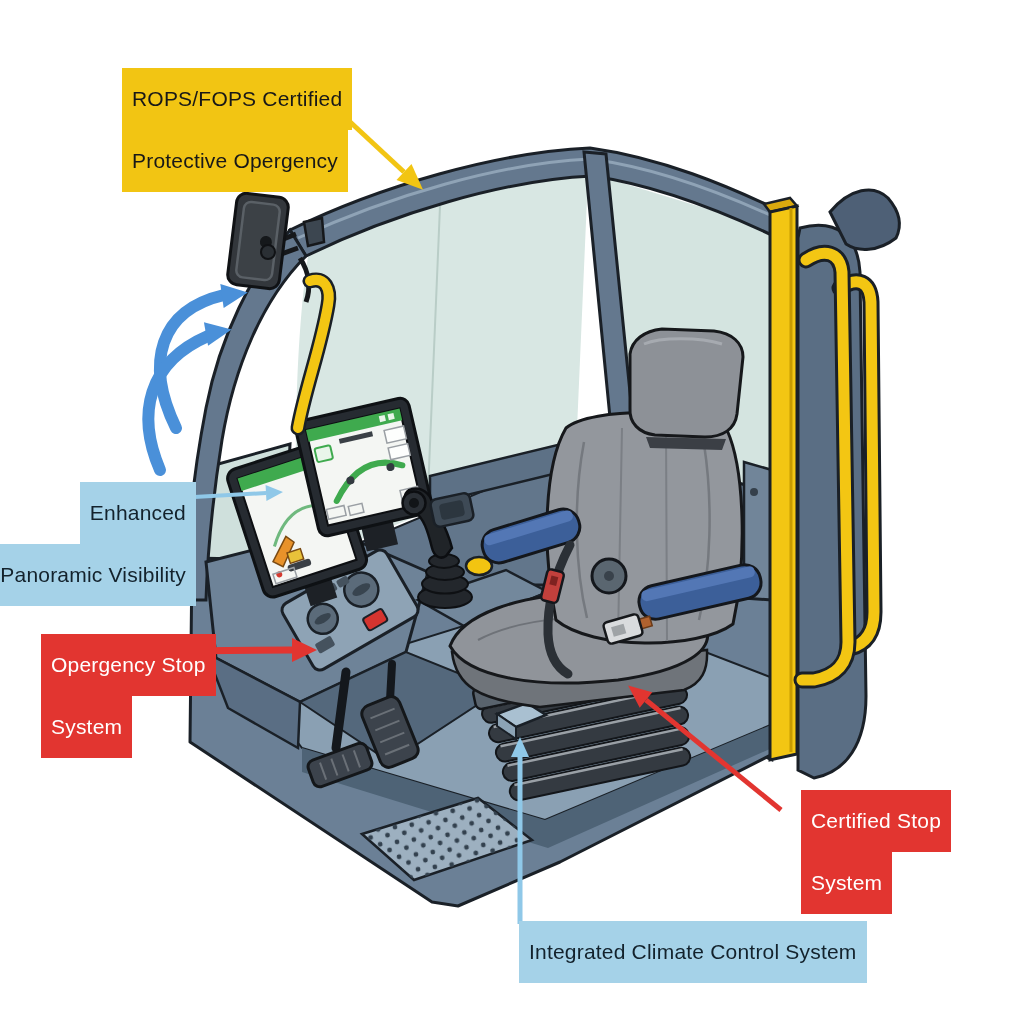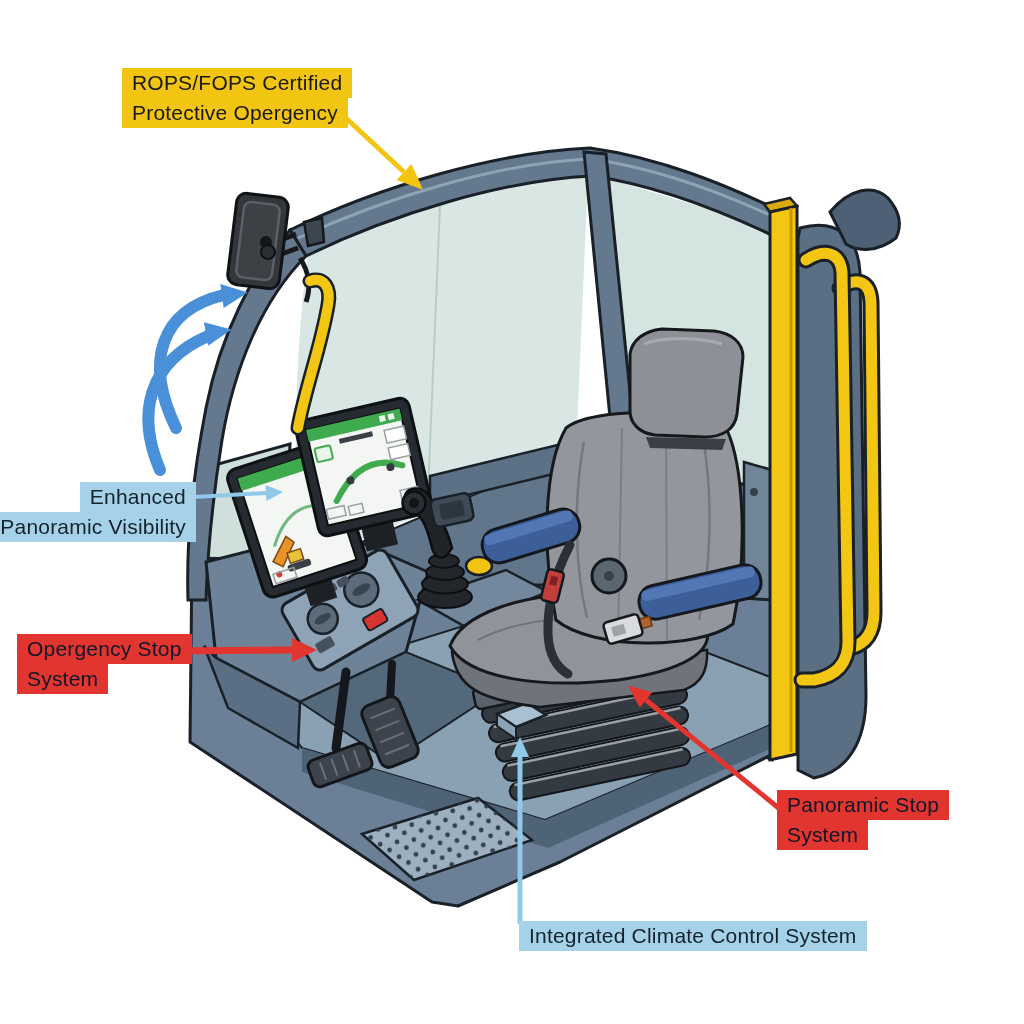--- a/index.html
+++ b/index.html
@@ -7,26 +7,26 @@
     width:1024px;height:1024px;position:relative;overflow:hidden;
     background:#ffffff;
     font-family:"Liberation Sans", sans-serif;
   }
   .stage{position:absolute;inset:0;width:1024px;height:1024px;}
   svg.illustration{position:absolute;top:0;left:0;}
 
   
   .callout{position:absolute;display:flex;flex-direction:column;align-items:flex-start;z-index:6;}
   .callout .line{
-    padding:2px 10px;font-size:21px;line-height:26px;white-space:nowrap;
+    padding:18px 10px;font-size:21px;line-height:26px;white-space:nowrap;
     letter-spacing:.2px;
   }
   .callout.yellow .line{background:var(--label_yellow,#F2C513);color:#181818;}
   .callout.blue .line{background:var(--label_blue,#A5D2E8);color:#13222C;}
-  .callout.red .line{background:var(--label_red,#E23530);color:#0f172a;}
+  .callout.red .line{background:var(--label_red,#E23530);color:#ffffff;margin-left:24px;}
   .callout.align-right{align-items:flex-end;}
 
   #label-rops{left:122px;top:68px;}
   #label-visibility{left:0;top:482px;width:196px;}
   #label-estop-left{left:17px;top:634px;}
   #label-estop-right{left:777px;top:790px;}
   #label-climate{left:519px;top:921px;justify-content:center;}
 
   
   .c-frame{fill:var(--cab_frame,#64788E);}
@@ -339,21 +339,21 @@
   <div class="line">Enhanced</div>
   <div class="line">Panoramic Visibility</div>
 </div>
 
 <div class="callout red" id="label-estop-left">
   <div class="line">Opergency Stop</div>
   <div class="line">System</div>
 </div>
 
 <div class="callout red" id="label-estop-right">
-  <div class="line">Panoramic Stop</div>
+  <div class="line">Certified Stop</div>
   <div class="line">System</div>
 </div>
 
 <div class="callout blue" id="label-climate">
   <div class="line">Integrated Climate Control System</div>
 </div>
 
 </div>
 
 </body></html>

